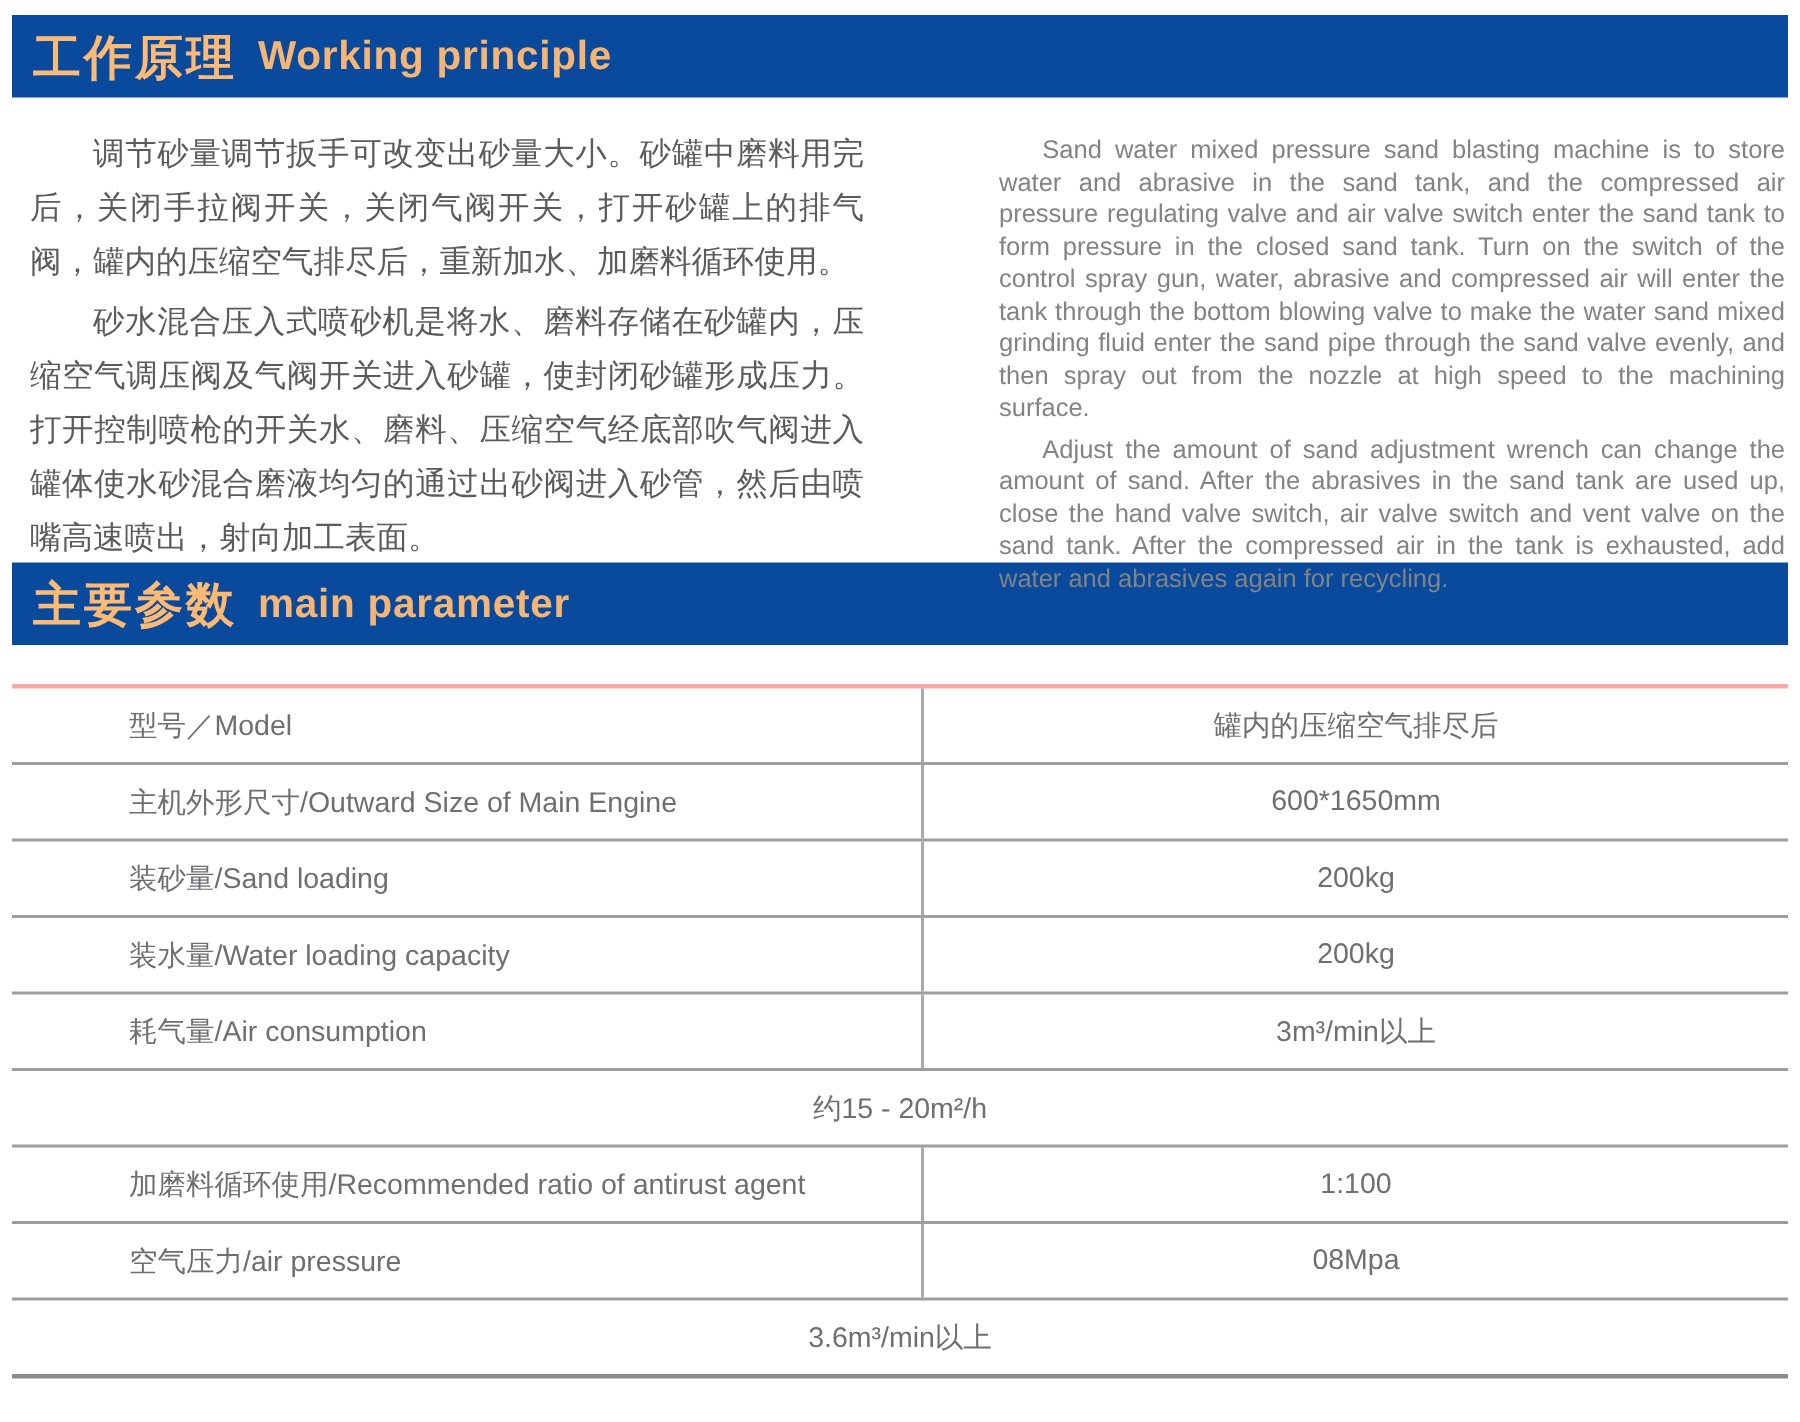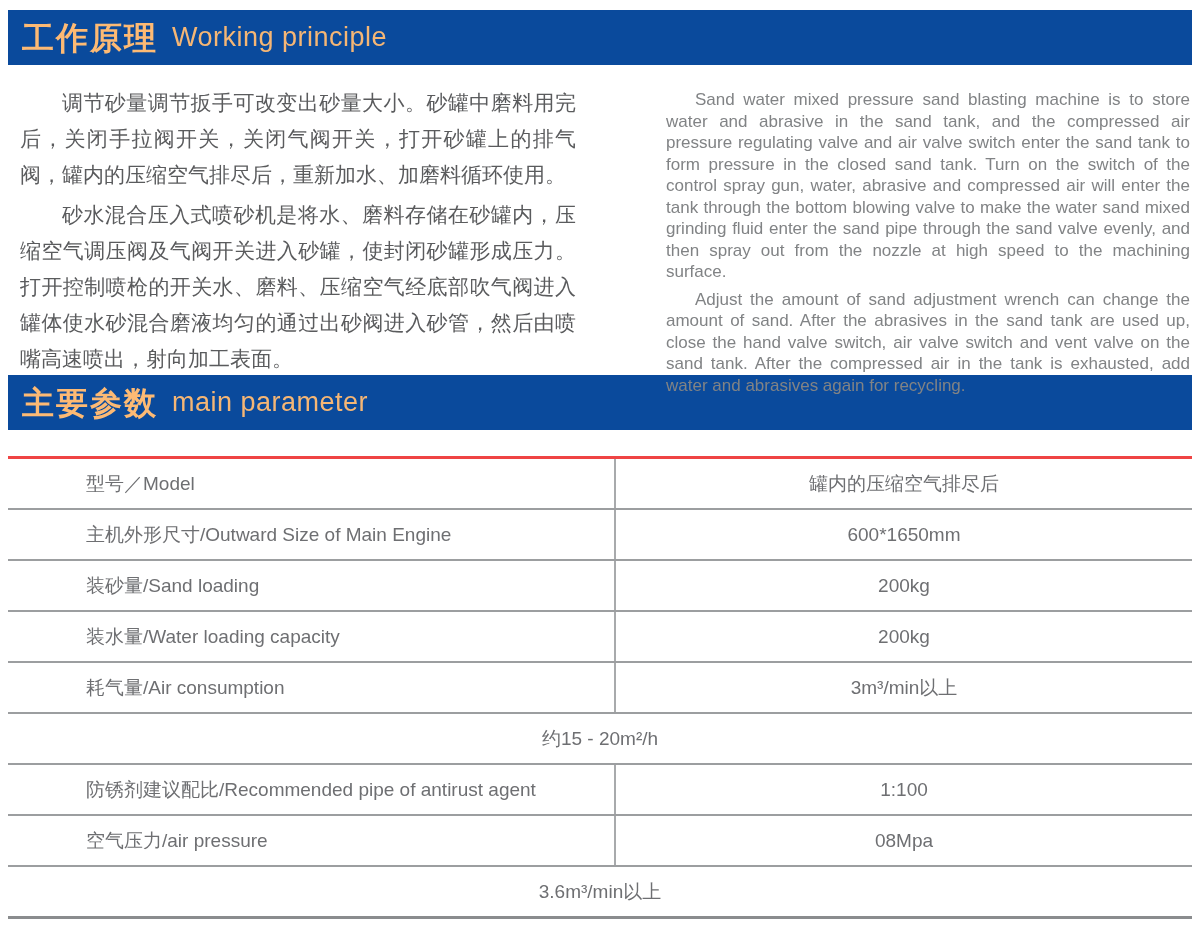--- a/index.html
+++ b/index.html
@@ -9,42 +9,42 @@
   }
   .page { position: relative; width: 1200px; height: 948px; background: #fff; }
 
   
   .section-bar {
     margin: 0 8px; height: 55px; background: #0a4a9c; color: #fdba74;
     display: flex; align-items: center; padding-left: 14px; box-sizing: border-box;
   }
   .section-bar.first { margin-top: 10px; }
   .bar-title-zh { font-size: 32px; font-weight: 700; letter-spacing: 2px; line-height: 1; }
-  .bar-title-en { font-size: 27px; font-weight: 400; margin-left: 14px; letter-spacing: 0.5px; line-height: 1; opacity: 0.97; }
+  .bar-title-en { font-size: 27px; font-weight: 700; margin-left: 14px; letter-spacing: 0.5px; line-height: 1; opacity: 0.97; }
 
   
   .columns {
     display: flex; justify-content: space-between;
     padding: 20px 10px 0 20px; height: 310px; box-sizing: border-box;
   }
   .col-zh { width: 556px; }
   .col-en { width: 528px; padding-top: 4px; }
   .col-zh p {
     margin: 0 0 4px 0; font-size: 21px; line-height: 36px; color: #5a5b5d;
     text-align: justify; text-indent: 2em; font-weight: 400;
   }
   .col-en p {
     margin: 0 0 6px 4px; font-size: 17px; line-height: 21.5px; color: #818385;
     text-align: justify; text-indent: 1.7em;
   }
 
   
   .param-table {
     margin: 26px 8px 0 8px;
-    border-top: 3px solid #ef4444; border-bottom: 3px solid #8a8c8e;
+    border-top: 3px solid #fca5a5; border-bottom: 3px solid #8a8c8e;
   }
   .t-row {
     display: flex; height: 49px; align-items: stretch;
     border-bottom: 2px solid #9c9ea0;
   }
   .t-row:last-child { border-bottom: none; }
   .t-label {
     width: 608px; box-sizing: border-box; padding-left: 78px;
     border-right: 2px solid #a8aaac;
     display: flex; align-items: center;
@@ -99,21 +99,21 @@
       <div class="t-value">200kg</div>
     </div>
     <div class="t-row">
       <div class="t-label">耗气量/Air consumption</div>
       <div class="t-value">3m³/min以上</div>
     </div>
     <div class="t-row">
       <div class="t-value">约15 - 20m²/h</div>
     </div>
     <div class="t-row">
-      <div class="t-label">防锈剂建议配比/Recommended pipe of antirust agent</div>
+      <div class="t-label">加磨料循环使用/Recommended ratio of antirust agent</div>
       <div class="t-value">1:100</div>
     </div>
     <div class="t-row">
       <div class="t-label">空气压力/air pressure</div>
       <div class="t-value">08Mpa</div>
     </div>
     <div class="t-row">
       <div class="t-value">3.6m³/min以上</div>
     </div>
   </div>

